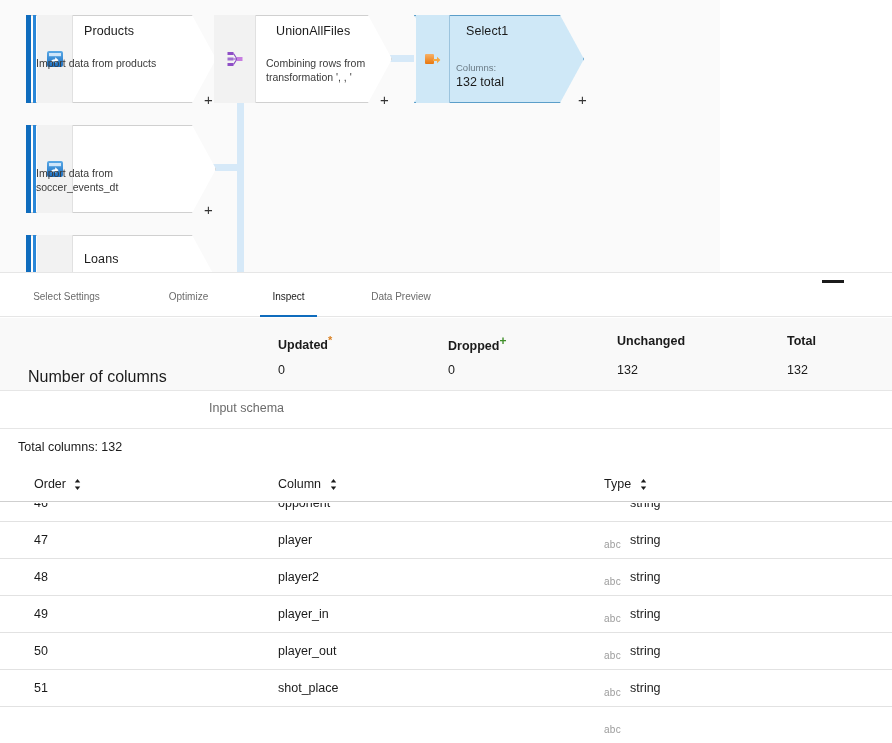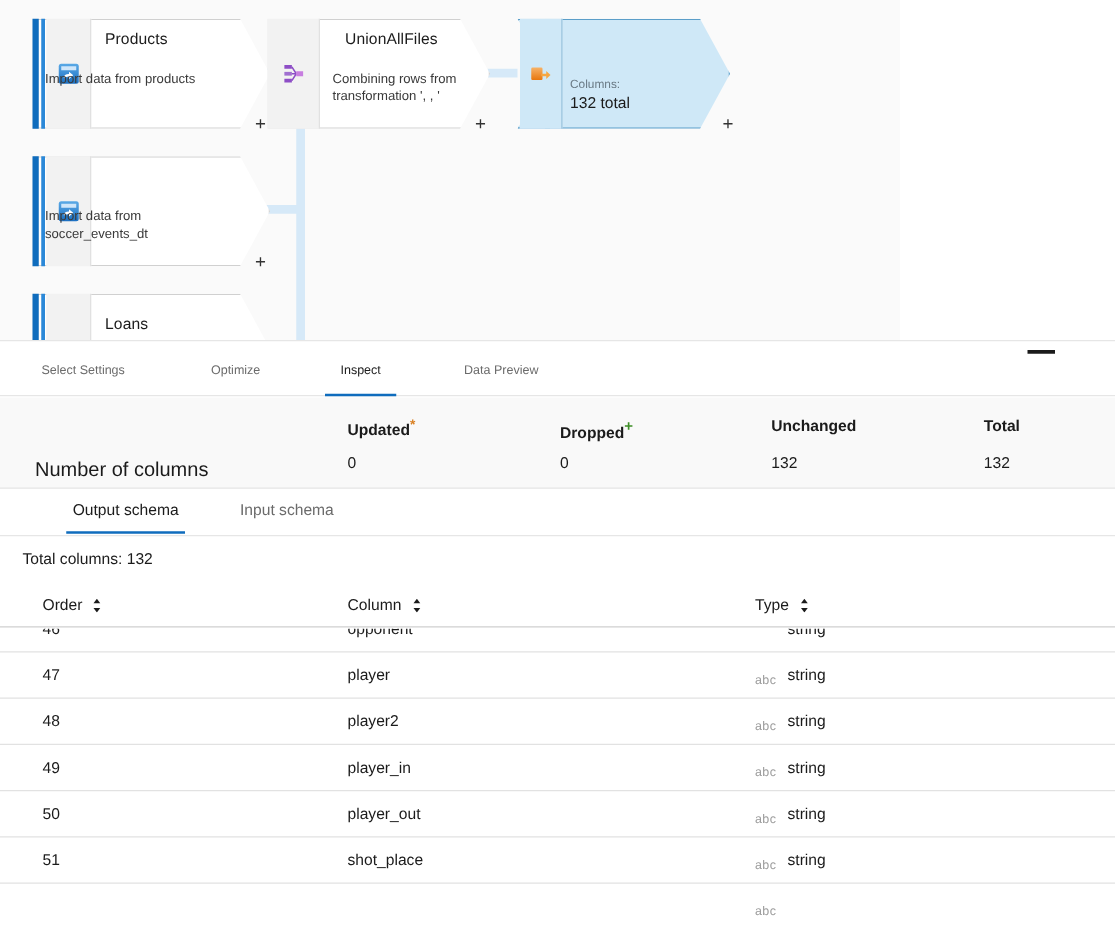--- a/index.html
+++ b/index.html
@@ -231,20 +231,23 @@
           <defs>
               <linearGradient id="gsel" x1="0" y1="0" x2="0" y2="1">
             <stop offset="0" stop-color="#f7b267"></stop>
                 <stop offset="1" stop-color="#e8770e"></stop>
           </linearGradient>
             </defs>
           <rect x="1" y="4" width="9" height="10" rx="1" fill="url(#gsel)"></rect>
           <path d="M9 9 h4 v-2.2 l3.4 3.2 -3.4 3.2 V11 H9 z" fill="#f6a742"></path>
         </svg>
       </div>
+      <div class="node-body" style="left:20px;">
+        <div class="node-title">Select1</div>
+      </div>
       <div style="position:absolute; left:20px; top:47px; font-size:9.5px; color:#6a7a85;">Columns:</div>
       <div style="position:absolute; left:20px; top:60px; font-size:12.5px; color:#1b1b1b;">132 total</div>
       <div class="node-plus" style="left:142px; top:77px;">+</div>
     </div>
 
   </div>
 
   <div id="panel">
     <div class="panel-topline"></div>
 
@@ -285,24 +288,21 @@
         <div class="sum-val">132</div>
       </div>
 
       <div class="sum-col" style="left:787px;">
         <div class="sum-head">Total</div>
         <div class="sum-val">132</div>
       </div>
     </div>
 
     <div class="subtabbar">
-      <div class="subtab active" style="left:53px; width:95px; text-align:center;">
-        <span>Output schema</span><span class="ul"></span>
-      </div>
-      <div class="subtab" style="left:192px; width:92px; text-align:left;">
+      <div class="subtab" style="left:192px; width:92px; text-align:right;">
         <span>Input schema</span>
       </div>
     </div>
 
     <div class="total-cols">Total columns: 132</div>
 
     <div class="tbl-head">
       <div class="th" style="left:34px;">
         <span>Order</span>
         <svg class="sorticon" viewBox="0 0 7 11">

